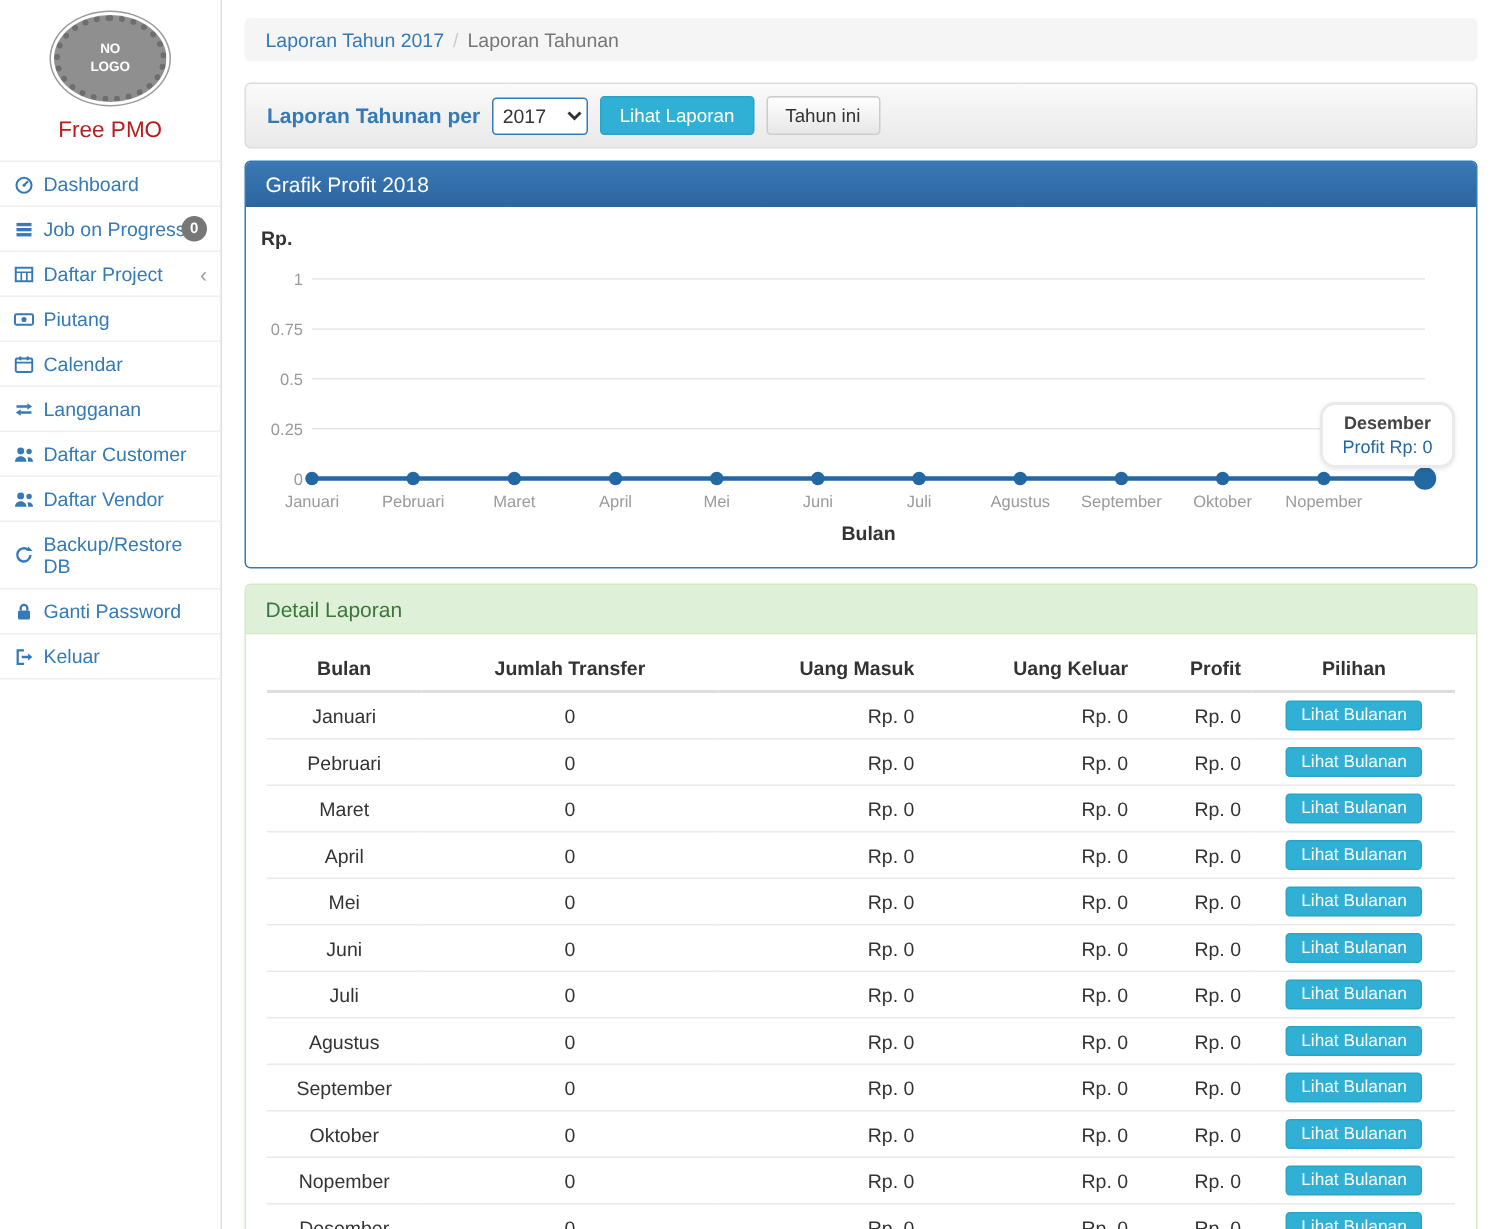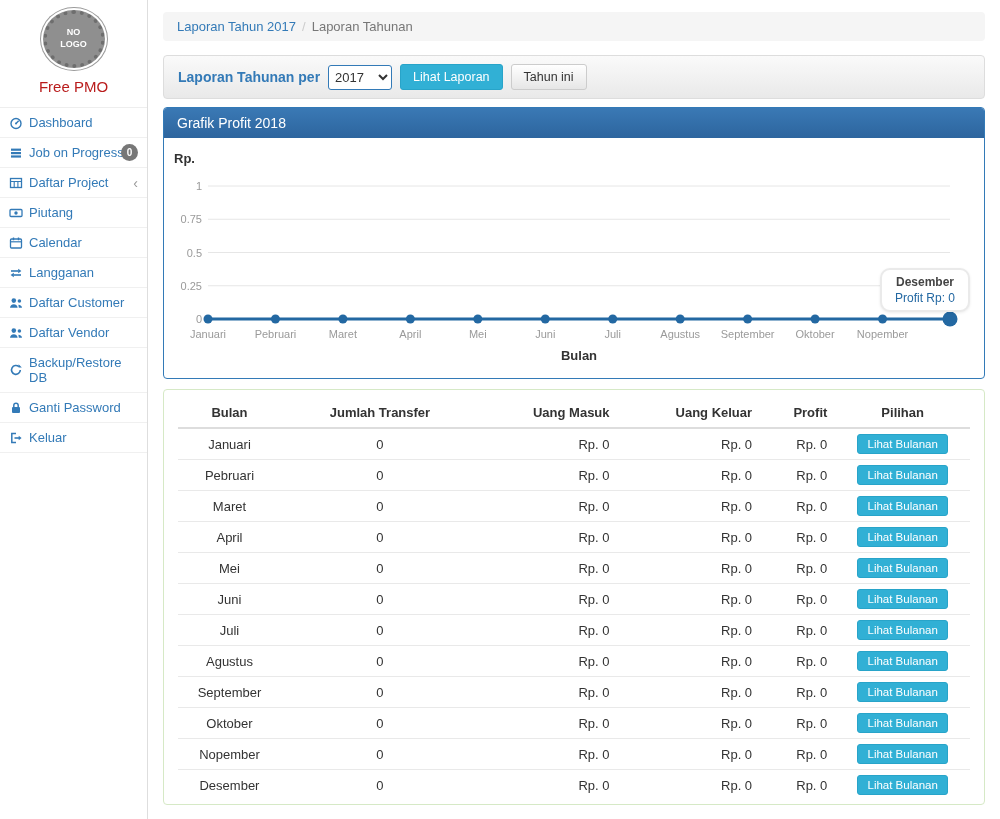--- a/index.html
+++ b/index.html
@@ -13,21 +13,21 @@
   .page { display: flex; min-height: 785px; }
 
   
   .sidebar {
     width: 148px; flex: 0 0 148px;
     background: #fff;
     border-right: 1px solid #dedede;
   }
   .logo-box { text-align: center; padding: 10px 0 12px; border-bottom: 1px solid #eee; }
   .logo-circle {
-    width: 62px; height: 58px; margin: 0 auto;
+    width: 75px; height: 58px; margin: 0 auto;
     border-radius: 50%;
     background: #8f8f8f;
     border: 4px dotted #6e6e6e;
     box-shadow: 0 0 0 2px #fff, 0 0 0 3px #9a9a9a;
     display: flex; align-items: center; justify-content: center;
   }
   .logo-circle span { color: #fff; font-size: 9px; font-weight: bold; text-align: center; line-height: 1.3; white-space: pre-line; }
   .brand { margin-top: 10px; color: #b91c1c; font-size: 15px; }
   .side-item {
     display: flex; align-items: center; gap: 6px;
@@ -304,20 +304,21 @@
             <text x="415" y="222" font-size="13" font-weight="bold" fill="#333" text-anchor="middle" font-family="Liberation Sans, sans-serif">Bulan</text>
           </svg>
         <div class="morris-hover">
           <div class="hover-label">Desember</div>
           <div class="hover-value">Profit Rp: 0</div>
         </div>
       </div>
     </div>
 
     <div class="panel panel-success">
+      <div class="panel-heading">Detail Laporan</div>
       <div class="detail-body">
         <table class="report">
           <thead>
               <tr id="report-head-row">
                 <th>Bulan</th>
                 <th>Jumlah Transfer</th>
                 <th>Uang Masuk</th>
                 <th>Uang Keluar</th>
                 <th>Profit</th>
                 <th>Pilihan</th>

